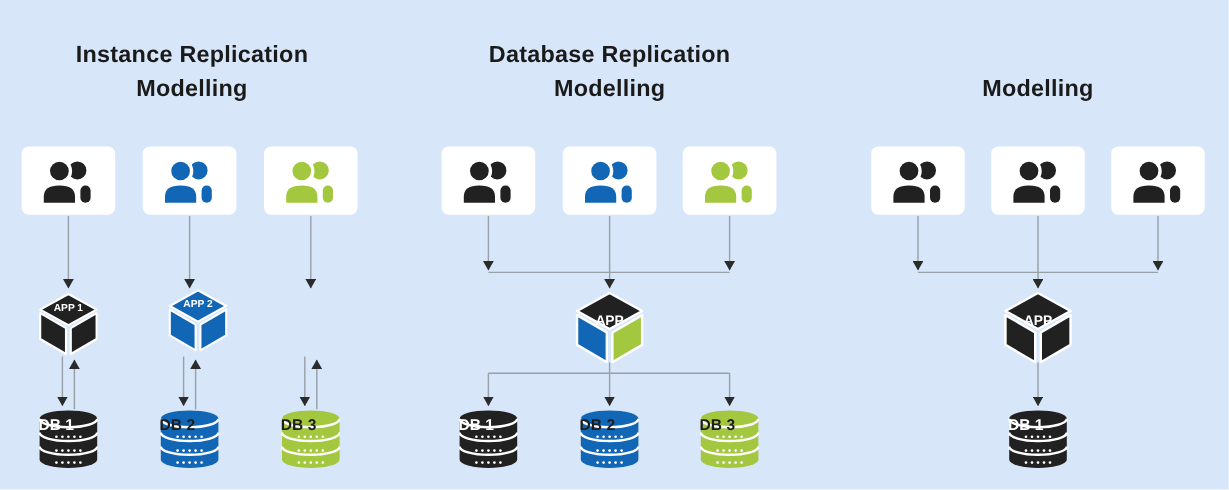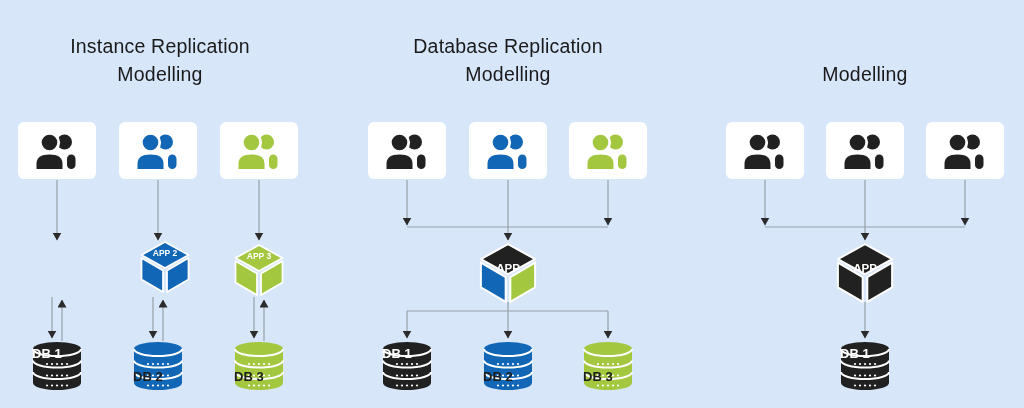--- a/index.html
+++ b/index.html
@@ -8,21 +8,21 @@
     background:var(--background,#d8e6fa);
     font-family:"Liberation Sans", sans-serif;
     overflow:hidden;
   }
   .overlay { position:absolute; inset:0; width:1024px; height:408px; }
   .conn { stroke:var(--connector-line,#98a0a8); stroke-width:1.2; fill:none; }
   #arrowhead path { fill:var(--connector-arrow,#2b2b2b); }
 
   .title {
     position:absolute; margin:0; text-align:center;
-    font-size:19.5px; line-height:28px; font-weight:400;
+    font-size:19.5px; line-height:28px; font-weight:700;
     color:var(--title-text,#1a1a1a); letter-spacing:.2px;
   }
   .card {
     position:absolute; width:78px; height:57px;
     background:var(--card,#fff); border-radius:6px;
     display:flex; align-items:center; justify-content:center;
   }
   .users { width:48px; height:38px; }
   .t-black { color:var(--tenant-black,#212121); }
   .t-blue  { color:var(--tenant-blue,#1166b5); }
@@ -41,21 +41,21 @@
   .cube.solid-green { --ft:var(--tenant-green); --fl:var(--tenant-green); --fr:var(--tenant-green); }
   .cube.mixed       { --ft:var(--tenant-black); --fl:var(--tenant-blue);  --fr:var(--tenant-green); }
 
   .db { position:absolute; width:50px; height:50px; }
   .db svg { width:100%; height:100%; display:block; }
   .db-label {
     position:absolute; top:4.5px; left:0; width:100%; 
     font-size:13px; font-weight:700; white-space:nowrap;
   }
   .db-label.light { color:var(--label-light,#fff); }
-  .db-label.dark  { color:var(--label-dark,#1d1d1d);margin-top:23px; }
+  .db-label.dark  { color:var(--label-dark,#1d1d1d); }
 </style>
 </head>
 <body>
 
 <div class="canvas">
 
   <svg width="0" height="0" style="position:absolute" aria-hidden="true">
     <defs>
       <symbol id="users-icon" viewBox="0 0 48 38">
         <circle cx="31.5" cy="10" r="7.5" fill="currentColor"></circle>
@@ -187,31 +187,31 @@
     <svg class="users t-black">
         <use href="#users-icon"></use>
       </svg>
   </div>
   <div class="card" style="left:926px; top:122px;">
     <svg class="users t-black">
         <use href="#users-icon"></use>
       </svg>
   </div>
 
+  <div class="cube sm solid-black" style="left:32px; top:244px; width:50px; height:52px;">
+    <svg viewBox="0 0 100 104">
+        <use href="#app-cube-icon"></use>
+      </svg>
+    <span class="cube-label">APP 1</span>
+  </div>
   <div class="cube sm solid-blue" style="left:133px; top:241px; width:64px; height:52px;">
     <svg viewBox="0 0 100 104">
         <use href="#app-cube-icon"></use>
       </svg>
     <span class="cube-label">APP 2</span>
-  </div>
-  <div class="cube sm solid-green" style="left:234px; top:244px; width:50px; height:52px;">
-    <svg viewBox="0 0 100 104">
-        <use href="#app-cube-icon"></use>
-      </svg>
-    <span class="cube-label">APP 3</span>
   </div>
 
   <div class="cube lg mixed" style="left:478px; top:243px; width:60px; height:60px;">
     <svg viewBox="0 0 100 104">
         <use href="#app-cube-icon"></use>
       </svg>
     <span class="cube-label">APP</span>
   </div>
 
   <div class="cube lg solid-black" style="left:836px; top:243px; width:58px; height:60px;">

